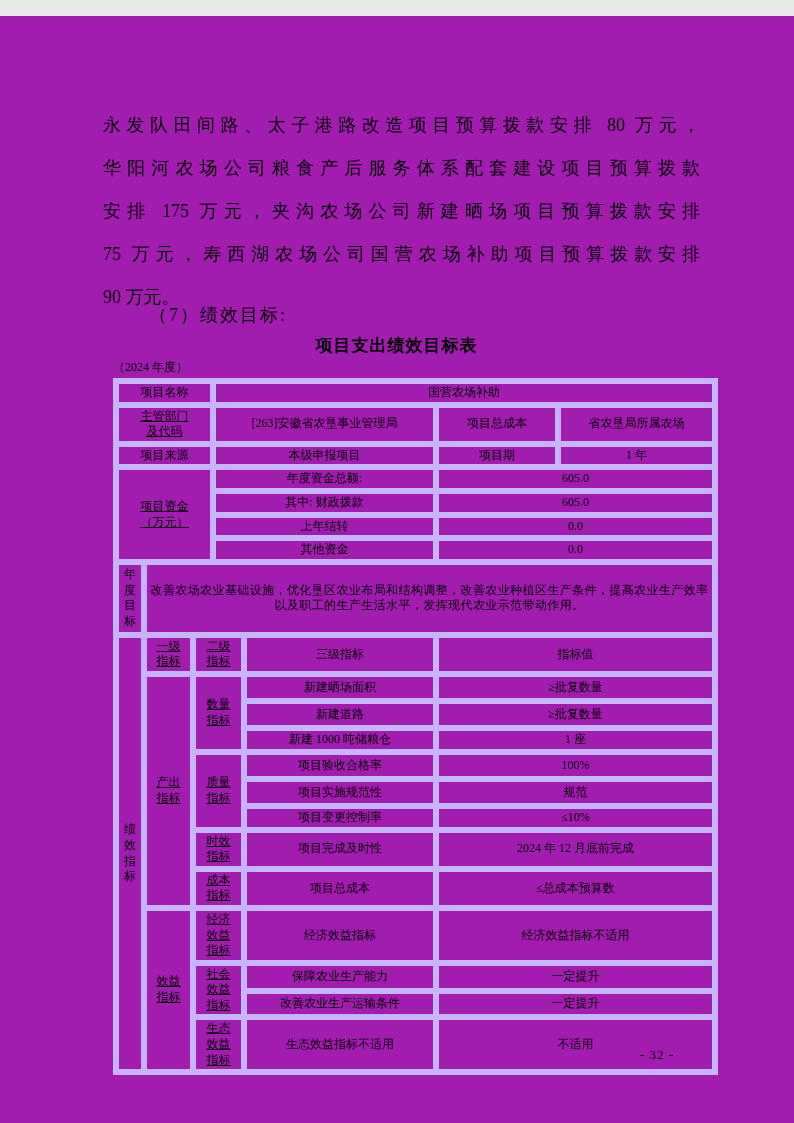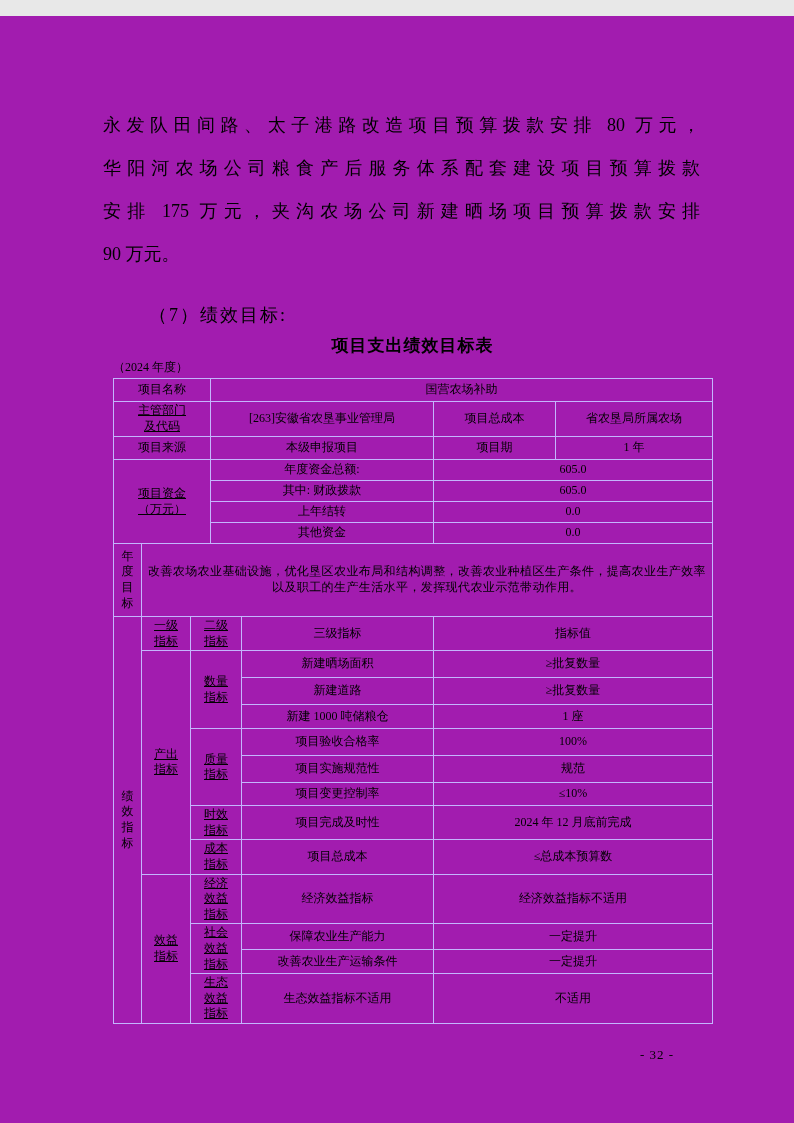--- a/index.html
+++ b/index.html
@@ -22,36 +22,36 @@
     text-align-last:justify;
     white-space:nowrap;
   }
   .body-text .plainline{text-align:left;}
   .section-label{
     position:absolute;left:103px;top:287px;width:597px;
     font-size:18px;text-indent:46px;letter-spacing:2px;font-family:Liberation Serif, serif;
   }
   
   .table-caption{
-    position:absolute;left:113px;top:318px;width:599px;
+    position:absolute;left:97px;top:318px;width:599px;
     text-align:center;font-size:17px;font-weight:bold;letter-spacing:1px;
     font-family:"Liberation Sans","DejaVu Sans",sans-serif;
   }
   .table-subcaption{
     position:absolute;left:113px;top:343px;width:599px;
     text-align:left;font-size:12px;
   }
   
   .perf-table-wrap{position:absolute;left:113px;top:362px;}
   table.perf{
     border-collapse:collapse;table-layout:fixed;width:599px;
     font-size:12px;
   }
   table.perf td{
-    border:1px solid #c4b5fd;
+    border:6px solid #c4b5fd;
     padding:1px 3px;
     text-align:center;
     vertical-align:middle;
     line-height:1.3;
     overflow:hidden;
   }
   td.pre{white-space:pre-line;text-decoration:underline;}
   td.left{text-align:left;padding-left:12px;}
   td.goal-text{
     text-align:left;padding:4px 8px;
@@ -88,20 +88,21 @@
 </style>
 </head>
 <body>
 
 <div class="page">
 
   <div class="body-text">
     <div class="jline">永发队田间路、太子港路改造项目预算拨款安排 80 万元，</div>
     <div class="jline">华阳河农场公司粮食产后服务体系配套建设项目预算拨款</div>
     <div class="jline">安排 175 万元，夹沟农场公司新建晒场项目预算拨款安排</div>
+    <div class="jline">75 万元，寿西湖农场公司国营农场补助项目预算拨款安排</div>
     <div class="plainline">90 万元。</div>
   </div>
 
   <div class="section-label">（7）绩效目标:</div>
 
   <div class="table-caption">项目支出绩效目标表</div>
   <div class="table-subcaption">（2024 年度）</div>
 
   <div class="perf-table-wrap">
     <table class="perf">

